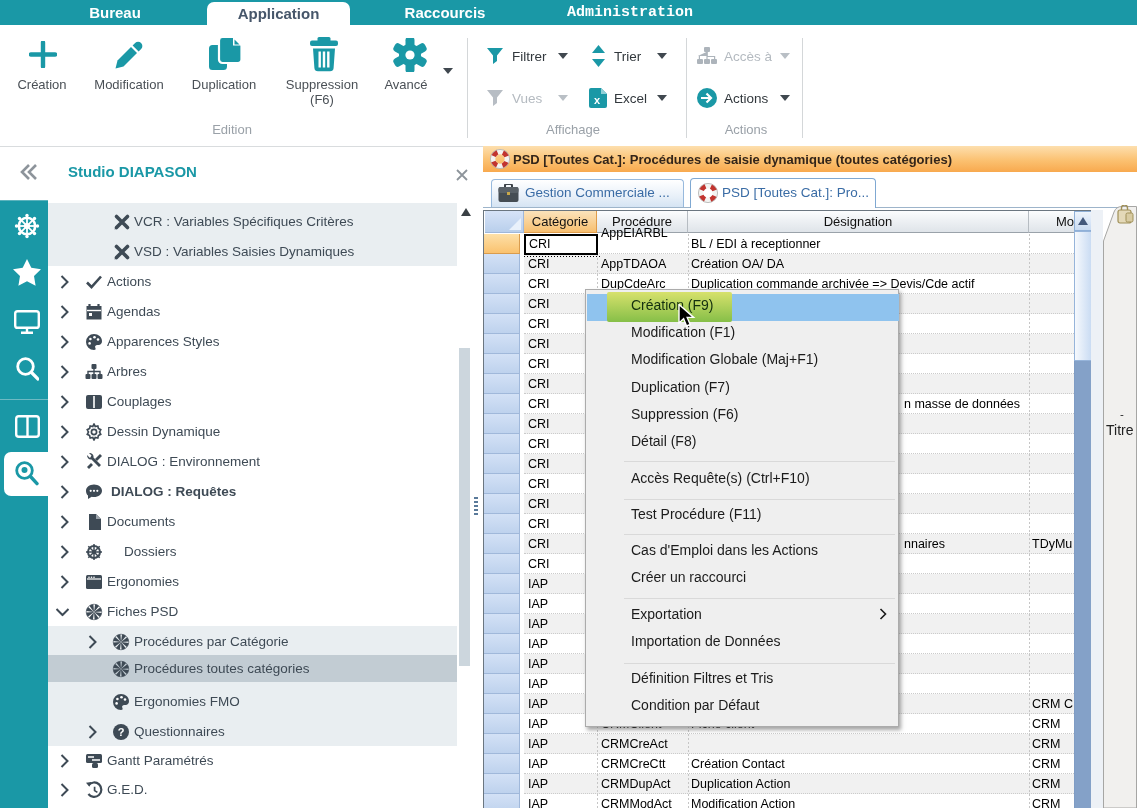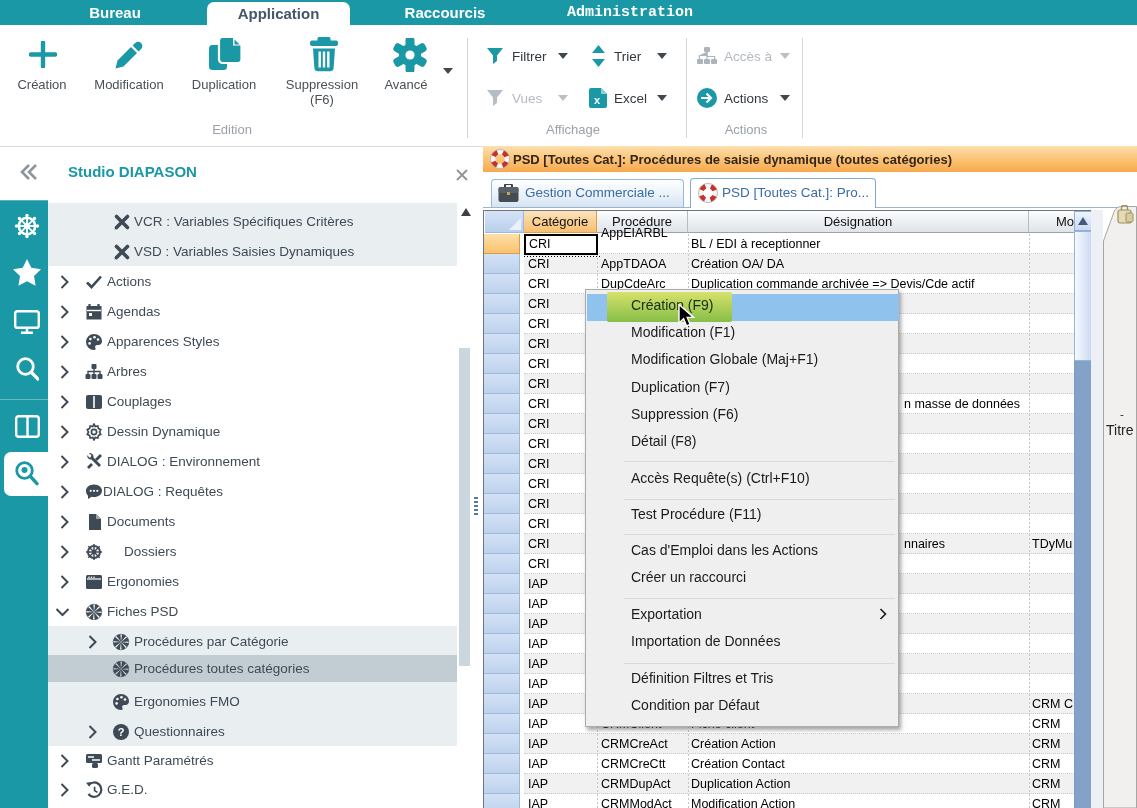--- a/index.html
+++ b/index.html
@@ -399,21 +399,21 @@
   <svg class="abs tico" style="left:85px;top:306px;">
           <use href="#i-tools2"></use>
         </svg>
   <div class="trow" style="left:107px;top:307px;">DIALOG : Environnement</div>
   <svg class="abs chv" style="left:60px;top:338px;">
           <use href="#i-chev"></use>
         </svg>
   <svg class="abs tico" style="left:85px;top:336px;">
           <use href="#i-bub"></use>
         </svg>
-  <div class="trow" style="left:103px;top:337px;">DIALOG : Requêtes</div>
+  <div class="trow" style="left:111px;top:337px;font-weight:bold;">DIALOG : Requêtes</div>
   <svg class="abs chv" style="left:60px;top:368px;">
           <use href="#i-chev"></use>
         </svg>
   <svg class="abs tico" style="left:87px;top:366px;">
           <use href="#i-doc"></use>
         </svg>
   <div class="trow" style="left:107px;top:367px;">Documents</div>
   <svg class="abs chv" style="left:60px;top:398px;">
           <use href="#i-chev"></use>
         </svg>
@@ -609,21 +609,20 @@
 <div class="abs" style="left:40px;top:503px;width:550px;height:20px;background:#ffffff;border-bottom:1px dotted #cbcbcb;"></div>
 <div class="selcell" style="top:503px;"></div>
 <div class="dcell" style="left:44px;top:503px;width:66px;">IAP</div>
 <div class="dcell" style="left:117px;top:503px;width:85px;">CRMClient</div>
 <div class="dcell" style="left:207px;top:503px;width:336px;">Fiche client</div>
 <div class="dcell" style="left:548px;top:503px;width:42px;">CRM</div>
 <div class="abs" style="left:40px;top:523px;width:550px;height:20px;background:#f1f1f1;border-bottom:1px dotted #cbcbcb;"></div>
 <div class="selcell" style="top:523px;"></div>
 <div class="dcell" style="left:44px;top:523px;width:66px;">IAP</div>
 <div class="dcell" style="left:117px;top:523px;width:85px;">CRMCreAct</div>
-<div class="dcell" style="left:207px;top:523px;width:336px;">Création Action</div>
 <div class="dcell" style="left:548px;top:523px;width:42px;">CRM</div>
 <div class="abs" style="left:40px;top:543px;width:550px;height:20px;background:#ffffff;border-bottom:1px dotted #cbcbcb;"></div>
 <div class="selcell" style="top:543px;"></div>
 <div class="dcell" style="left:44px;top:543px;width:66px;">IAP</div>
 <div class="dcell" style="left:117px;top:543px;width:85px;">CRMCreCtt</div>
 <div class="dcell" style="left:207px;top:543px;width:336px;">Création Contact</div>
 <div class="dcell" style="left:548px;top:543px;width:42px;">CRM</div>
 <div class="abs" style="left:40px;top:563px;width:550px;height:20px;background:#f1f1f1;border-bottom:1px dotted #cbcbcb;"></div>
 <div class="selcell" style="top:563px;"></div>
 <div class="dcell" style="left:44px;top:563px;width:66px;">IAP</div>

